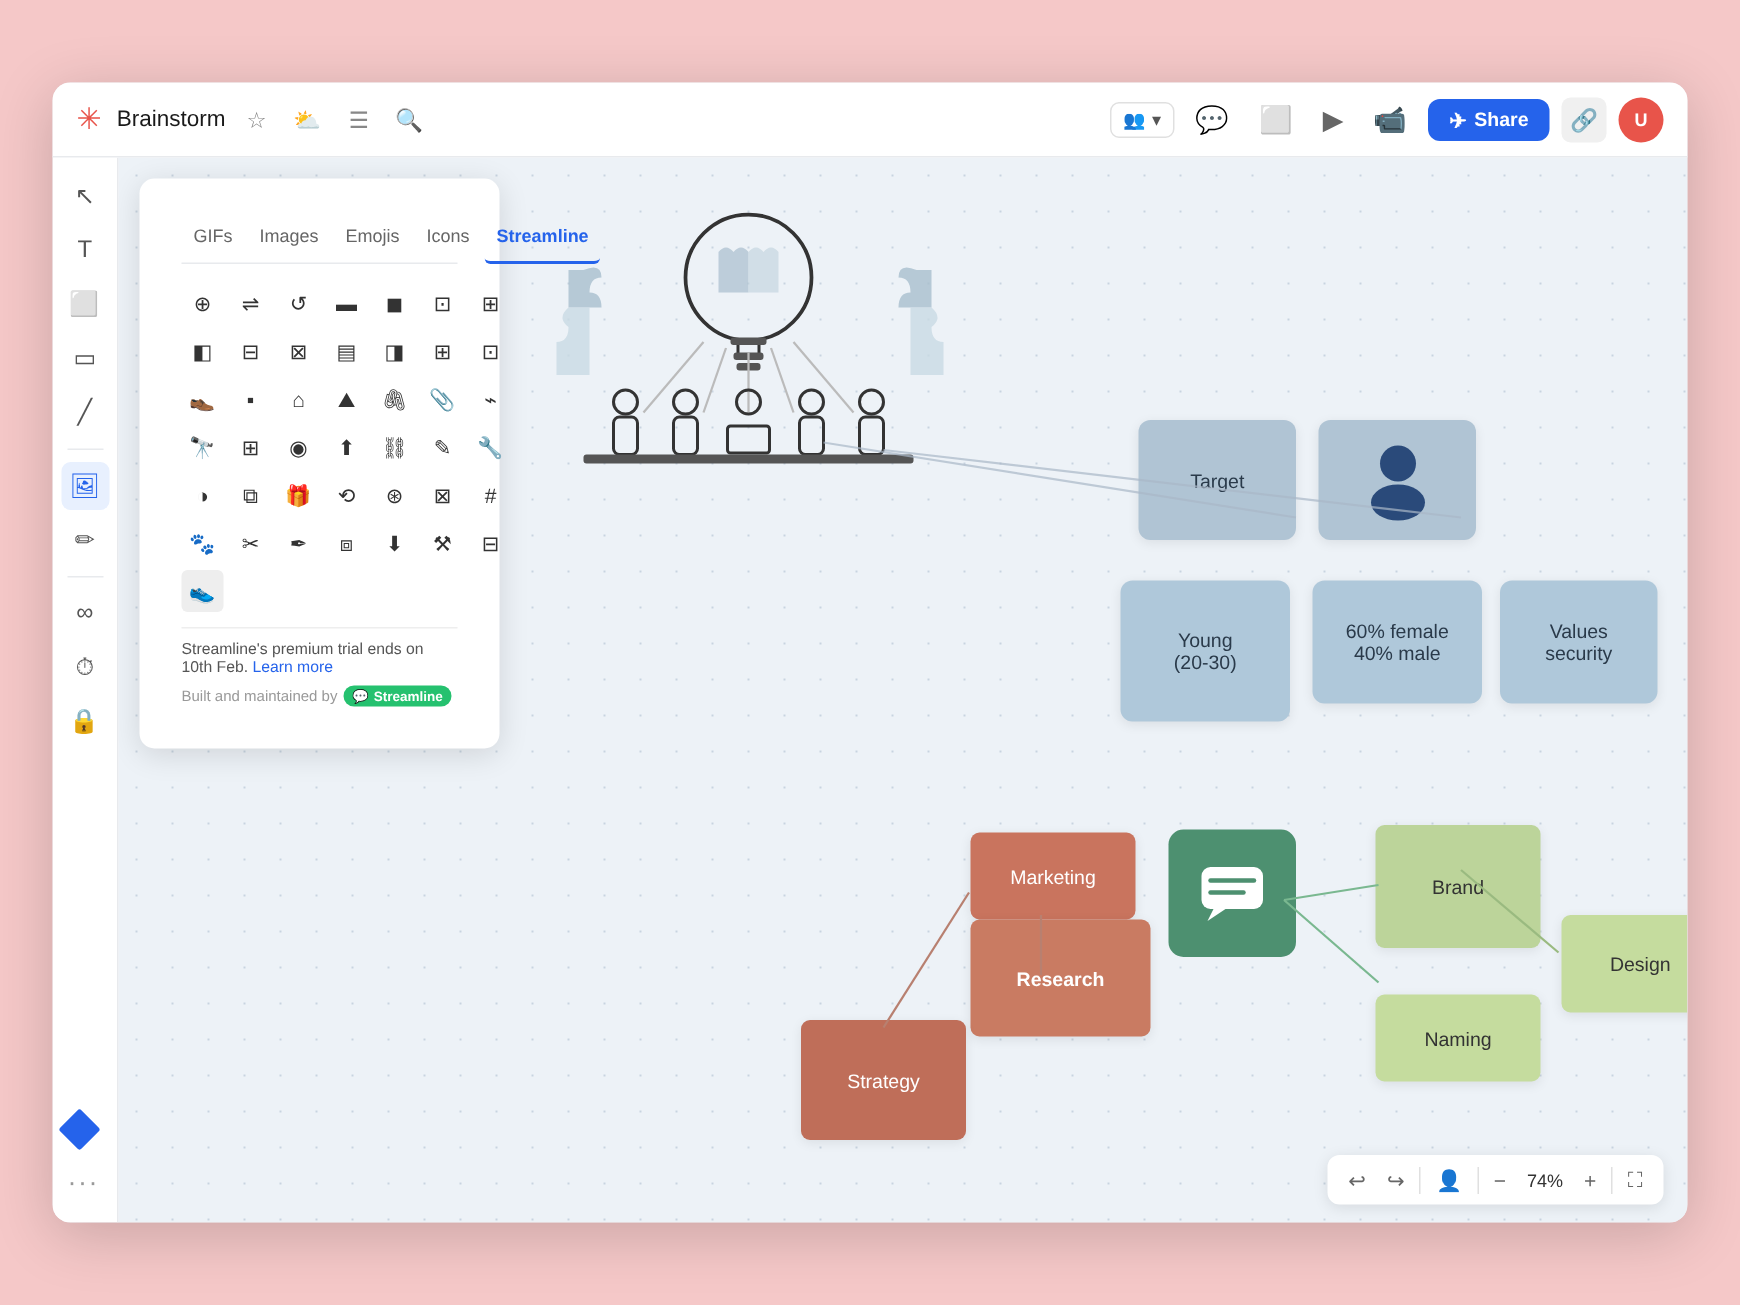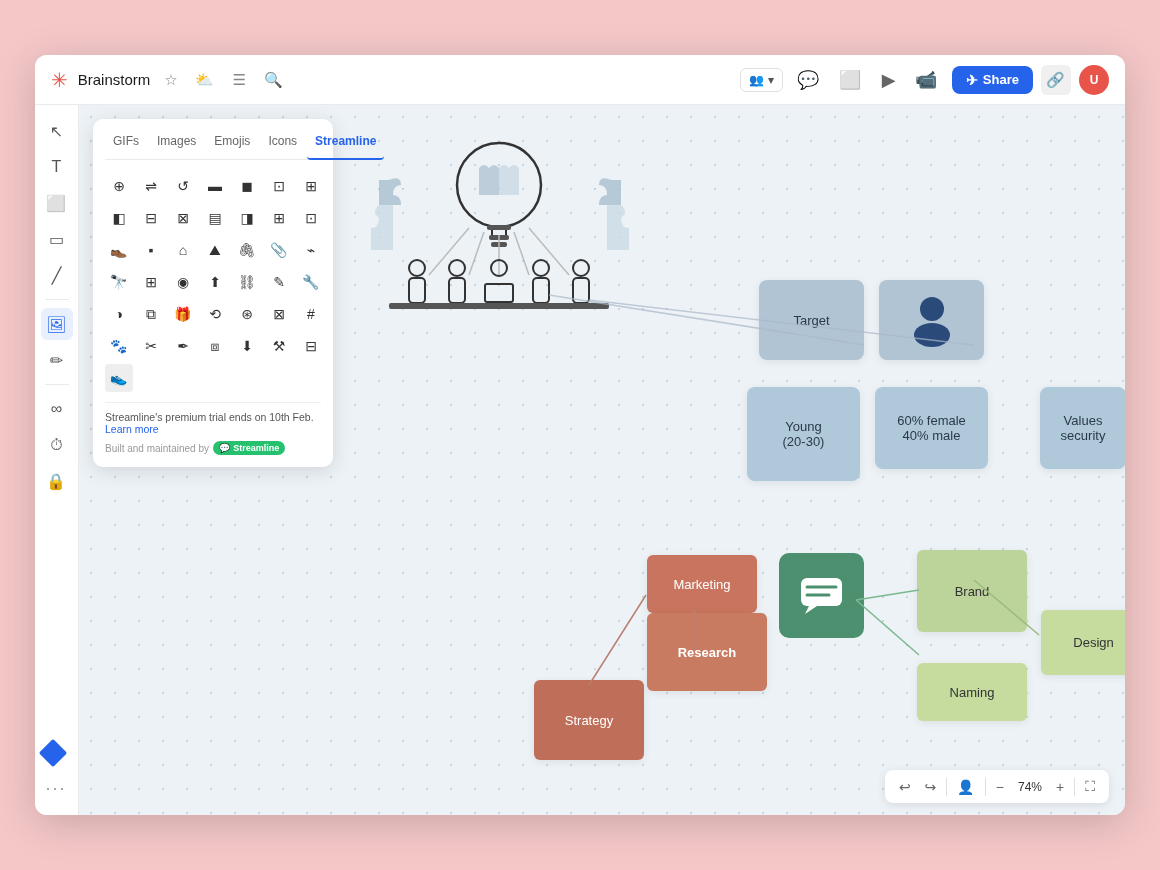--- a/index.html
+++ b/index.html
@@ -155,21 +155,21 @@
     }
     
     .icon-panel {
       position: absolute;
       top: 14px;
       left: 14px;
       width: 240px;
       background: white;
       border-radius: 10px;
       box-shadow: 0 4px 20px rgba(0,0,0,0.12);
-      padding: 12px;
+      padding: 28px;
       z-index: 20;
     }
     .panel-tabs {
       display: flex;
       gap: 2px;
       margin-bottom: 12px;
       border-bottom: 1px solid #e8eaed;
       padding-bottom: 8px;
     }
     .panel-tab {
@@ -543,21 +543,21 @@
       <div class="persona-card" style="left:668px; top:282px; width:113px; height:94px; background:#afc8da;">
         <span style="white-space:pre-line;">Young
 (20-30)</span>
       </div>
 
       <div class="persona-card" style="left:796px; top:282px; width:113px; height:82px; background:#afc8da;">
         <span style="white-space:pre-line;">60% female
 40% male</span>
       </div>
 
-      <div class="persona-card" style="left:921px; top:282px; width:86px; height:82px; background:#afc8da;margin-left:40px;">
+      <div class="persona-card" style="left:921px; top:282px; width:105px; height:82px; background:#afc8da;">
         <span style="white-space:pre-line;">Values
 security</span>
       </div>
 
       <div class="sticky" style="left:568px; top:450px; width:110px; height:58px; background:#c9745e; color:#fff; font-size:13px;">
         <span>Marketing</span>
       </div>
 
       <div class="sticky" style="left:568px; top:508px; width:120px; height:78px; background:#c97b62; color:#fff;font-weight:bold;">
         <span>Research</span>

